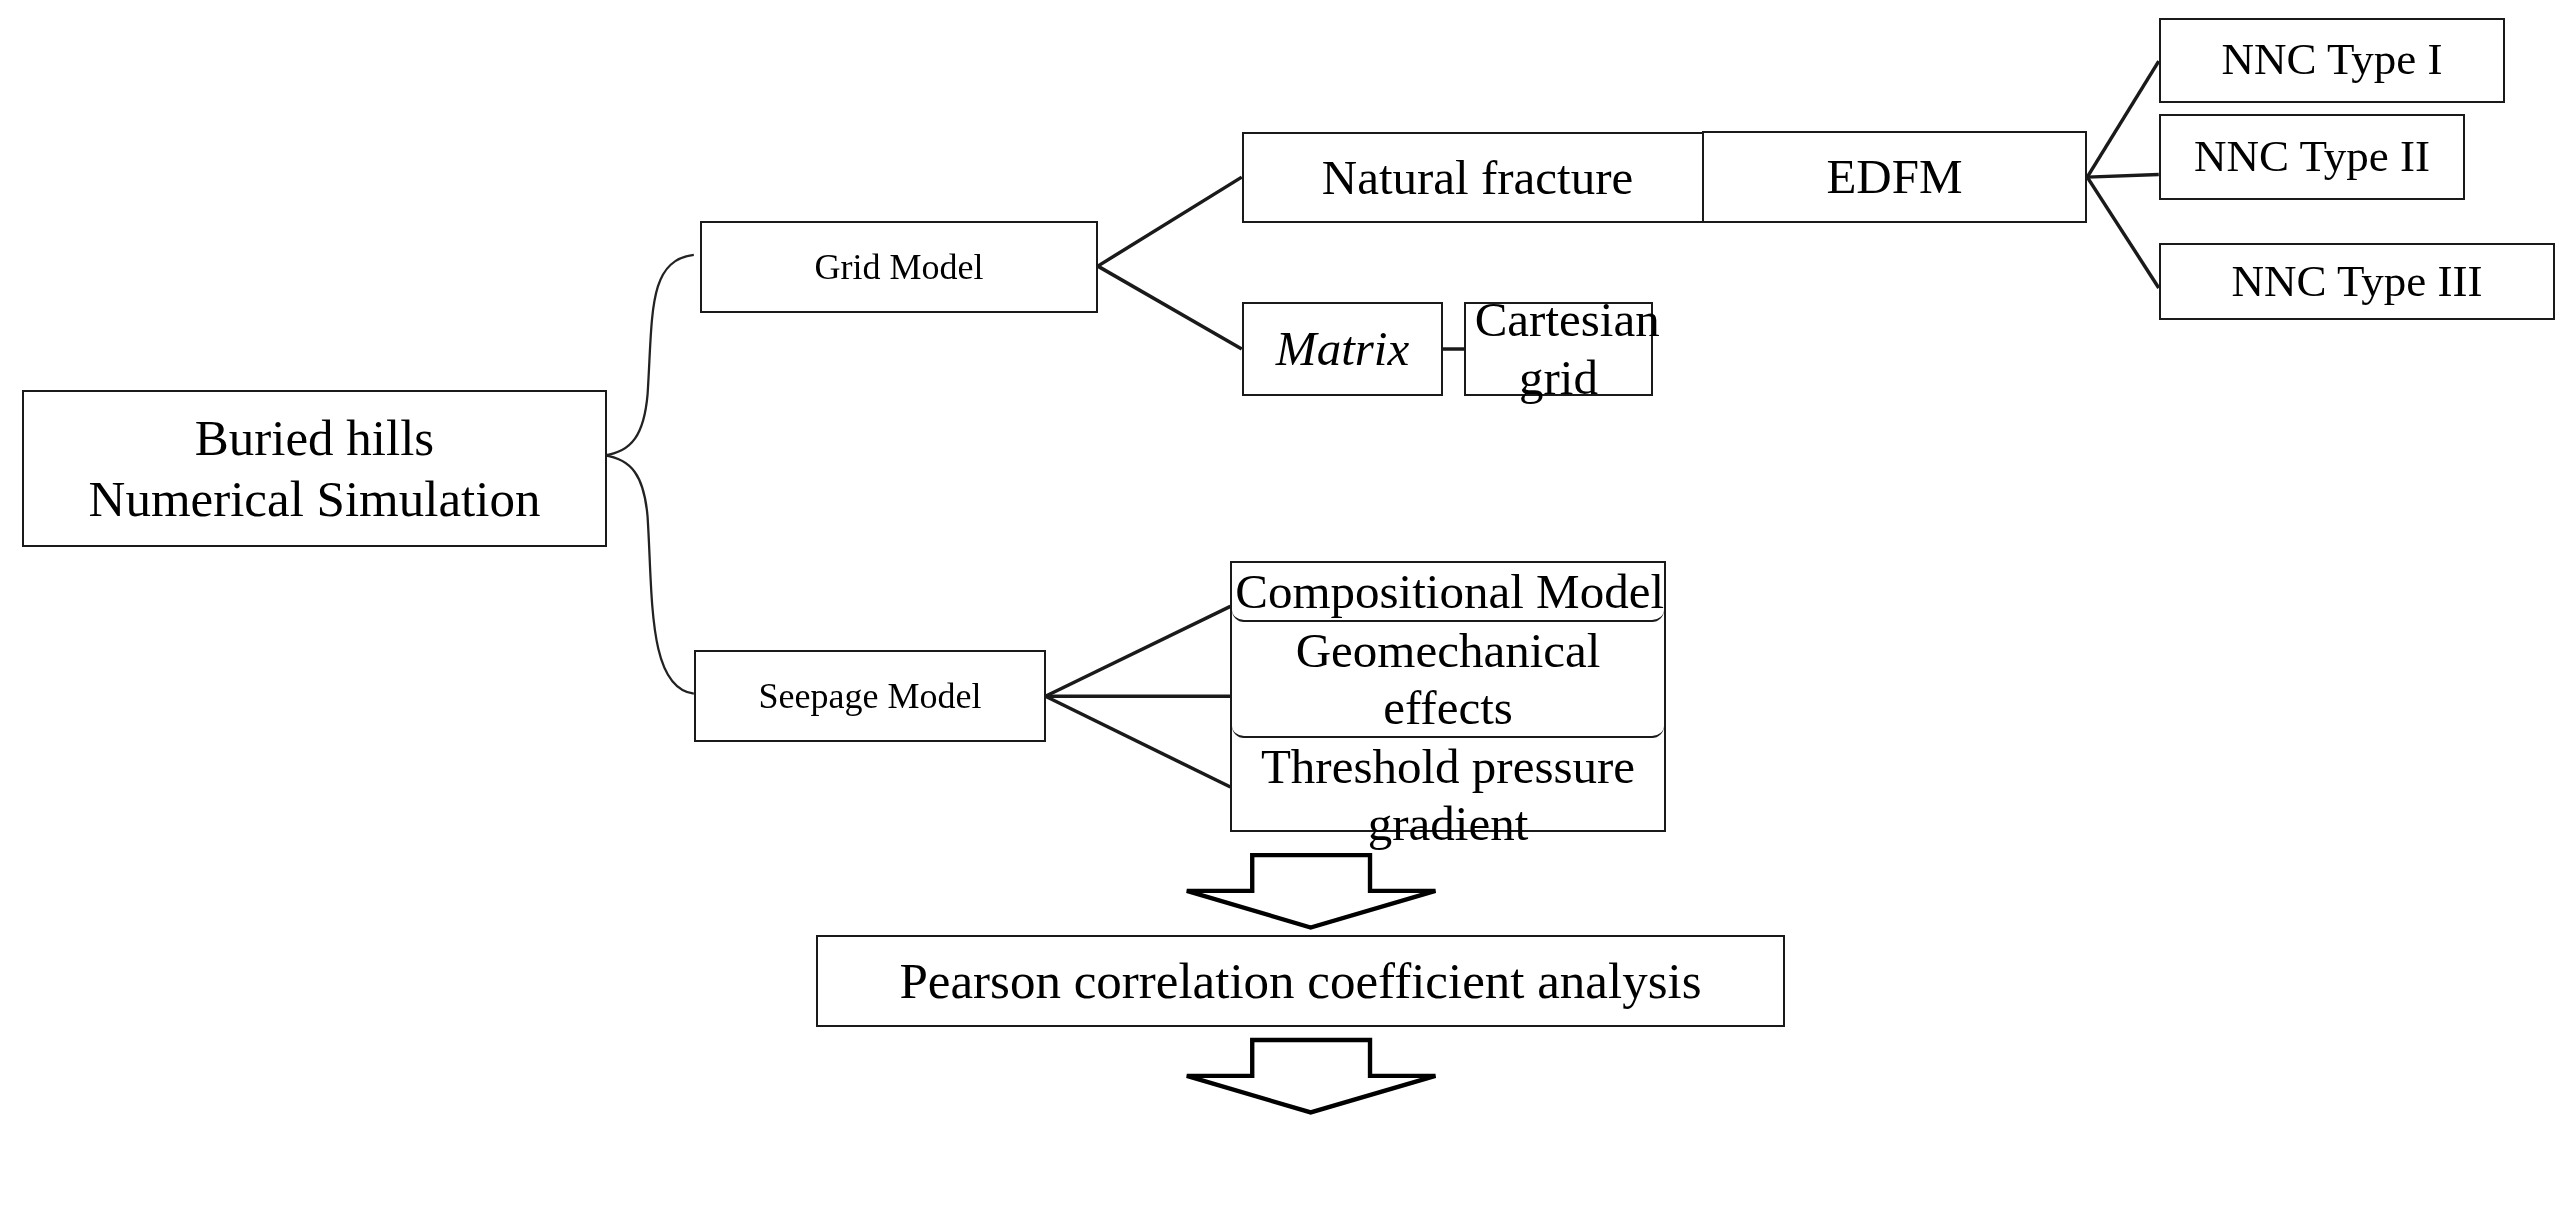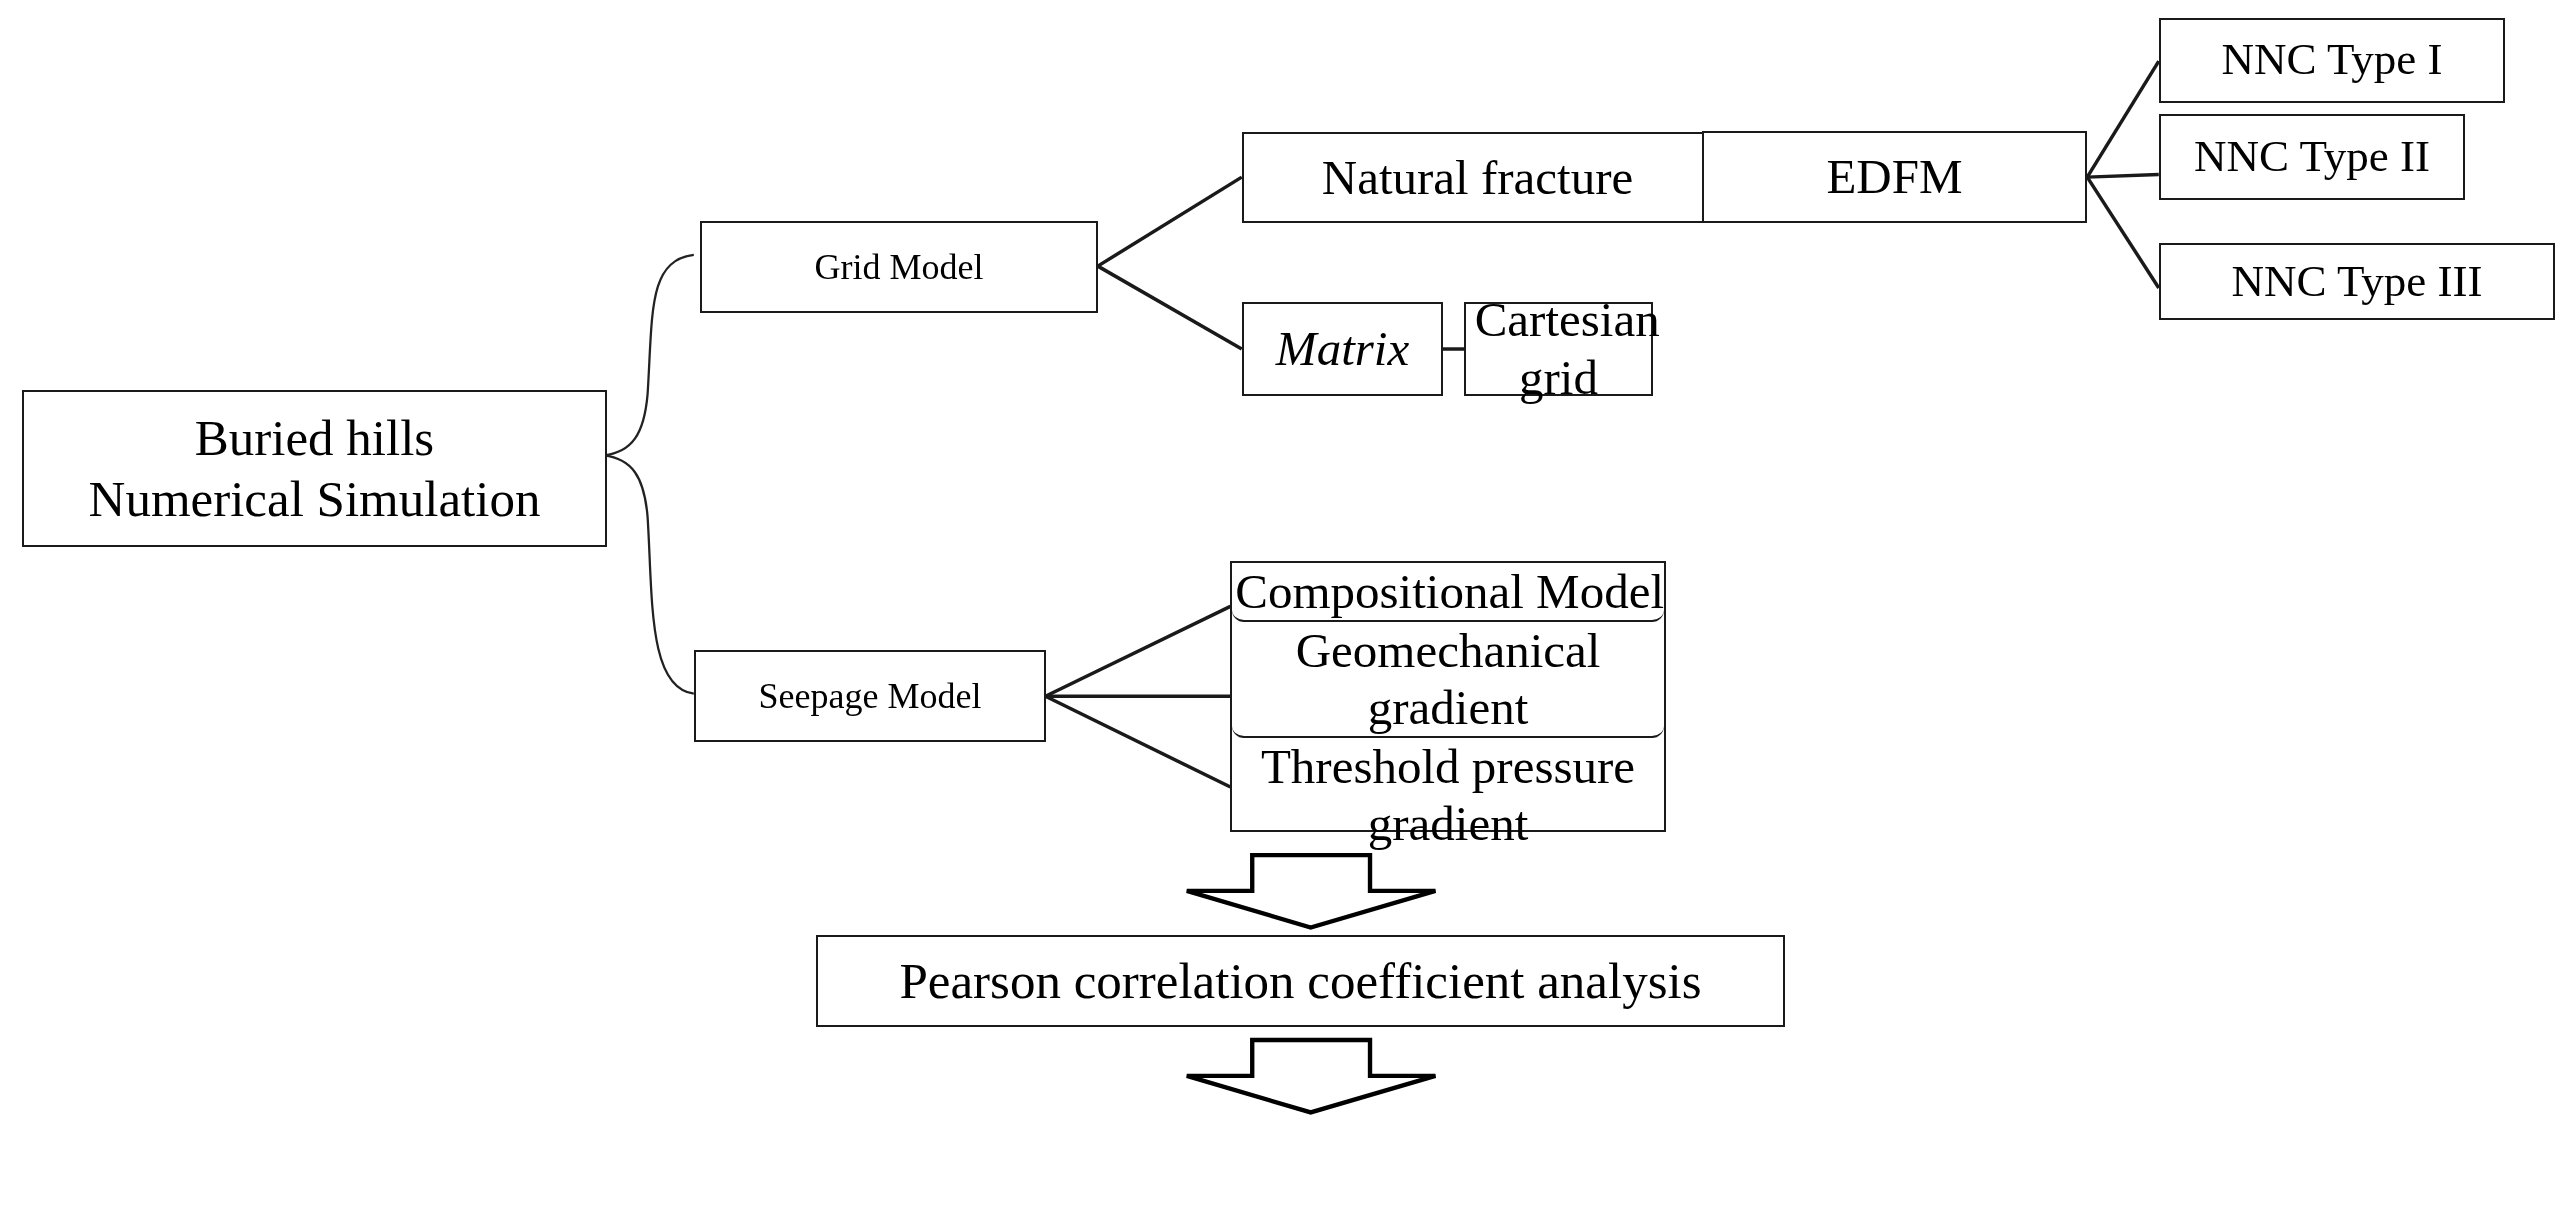--- a/index.html
+++ b/index.html
@@ -160,21 +160,21 @@
 
   <div class="node fs-nnc" style="left:2159px; top:243px; width:396px; height:77px;">
     <span class="label">NNC Type III</span>
   </div>
 
   <div class="stack fs-sub" style="left:1230px; top:561px; width:436px; height:271px;">
     <div class="row">
       <span class="label">Compositional Model</span>
     </div>
     <div class="row">
-      <span class="label">Geomechanical gradient</span>
+      <span class="label">Geomechanical effects</span>
     </div>
     <div class="row">
       <span class="label">Threshold pressure gradient</span>
     </div>
   </div>
 
   <div class="node fs-bot" style="left:816px; top:935px; width:969px; height:92px;">
     <span class="label">Pearson correlation coefficient analysis</span>
   </div>
 

